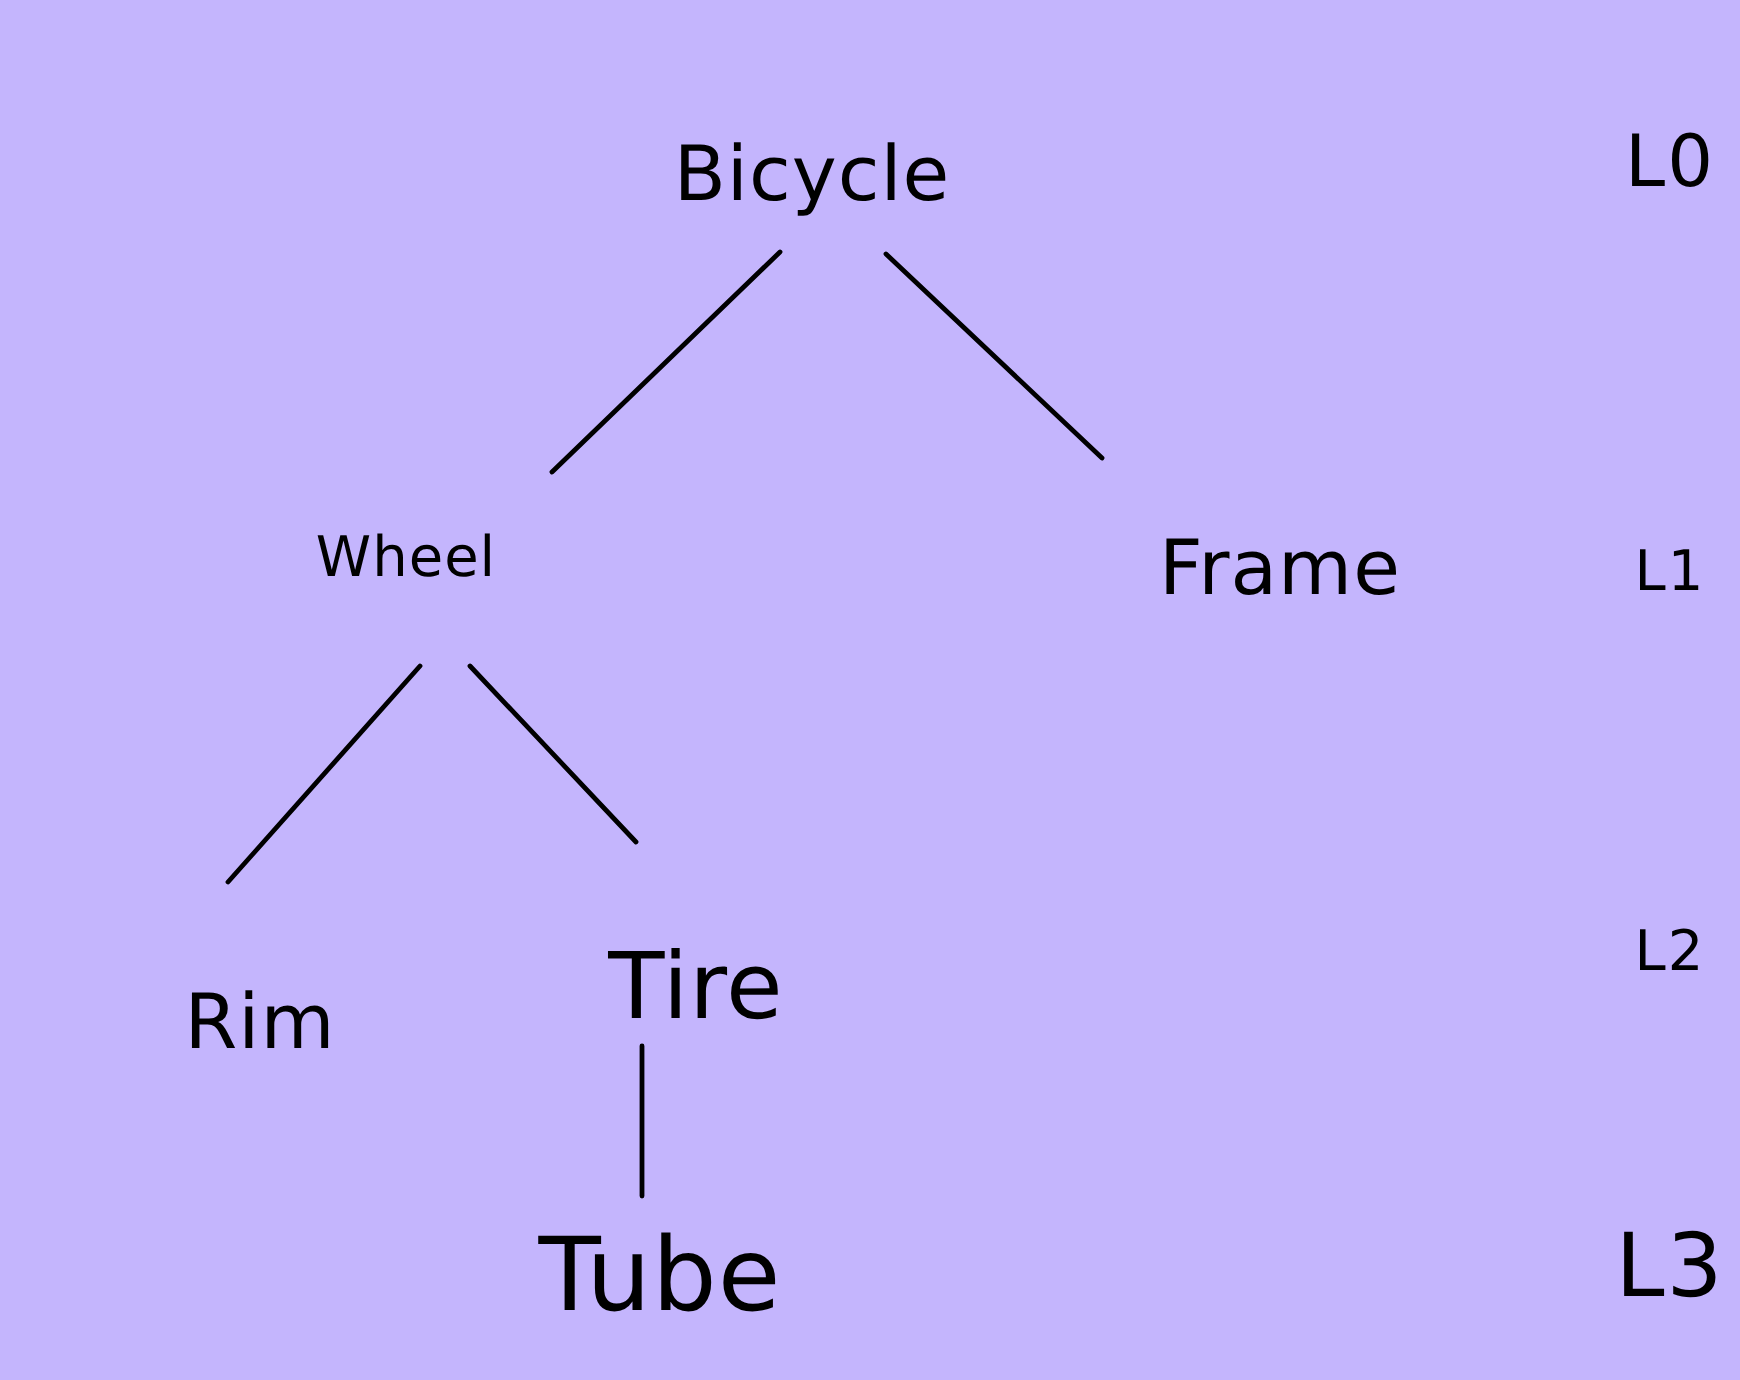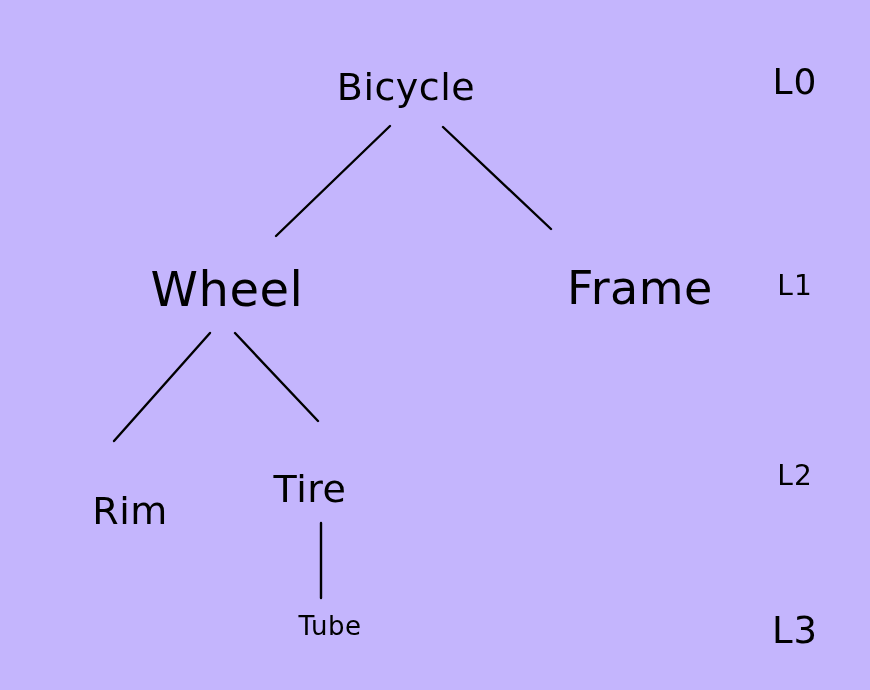--- a/index.html
+++ b/index.html
@@ -38,44 +38,45 @@
   }
   .level-label {
     position: absolute;
     white-space: nowrap;
     color: #000000;
     font-family: "DejaVu Sans", sans-serif;
     font-weight: 400;
     line-height: 1;
     transform: translate(-50%, 0);
     letter-spacing: 1px;
+    margin-left: 40px;
   }
 </style>
 </head>
 <body>
 
 <div id="canvas">
 
   <svg id="edge-layer" viewBox="0 0 870 690" xmlns="http://www.w3.org/2000/svg">
       <line x1="390" y1="126" x2="276" y2="236" stroke="#000000" stroke-width="2.4" stroke-linecap="round"></line>
       <line x1="443" y1="127" x2="551" y2="229" stroke="#000000" stroke-width="2.4" stroke-linecap="round"></line>
       <line x1="210" y1="333" x2="114" y2="441" stroke="#000000" stroke-width="2.4" stroke-linecap="round"></line>
       <line x1="235" y1="333" x2="318" y2="421" stroke="#000000" stroke-width="2.4" stroke-linecap="round"></line>
       <line x1="321" y1="523" x2="321" y2="598" stroke="#000000" stroke-width="2.4" stroke-linecap="round"></line>
     </svg>
 
   <div id="node-layer">
       <div class="node-label" style="left: 406px; top: 68.36px; font-size: 38px;">Bicycle</div>
-      <div class="node-label" style="left: 203px; top: 265.36px; font-size: 48px; margin-left: 24px;">Wheel</div>
-      <div class="node-label" style="left: 640px; top: 265.36px; font-size: 46px;">Frame</div>
+      <div class="node-label" style="left: 203px; top: 265.36px; font-size: 28px;">Wheel</div>
+      <div class="node-label" style="left: 640px; top: 265.36px; font-size: 38px;">Frame</div>
       <div class="node-label" style="left: 130px; top: 470.36px; font-size: 38px; margin-top: 22px;">Rim</div>
-      <div class="node-label" style="left: 310px; top: 470.36px; font-size: 38px;">Tire</div>
-      <div class="node-label" style="left: 330px; top: 613.36px; font-size: 26px;">Tube</div>
+      <div class="node-label" style="left: 348px; top: 470.36px; font-size: 46px;">Tire</div>
+      <div class="node-label" style="left: 330px; top: 613.36px; font-size: 51px;">Tube</div>
     </div>
 
   <div id="level-layer">
       <div class="level-label" style="left: 795px; top: 63.92px; font-size: 36px;">L0</div>
       <div class="level-label" style="left: 795px; top: 271.92px; font-size: 28px;">L1</div>
       <div class="level-label" style="left: 795px; top: 461.92px; font-size: 28px;">L2</div>
-      <div class="level-label" style="left: 795px; top: 611.92px; font-size: 37px;">L3</div>
+      <div class="level-label" style="left: 795px; top: 611.92px; font-size: 44px;">L3</div>
     </div>
 
 </div>
 
 </body></html>

